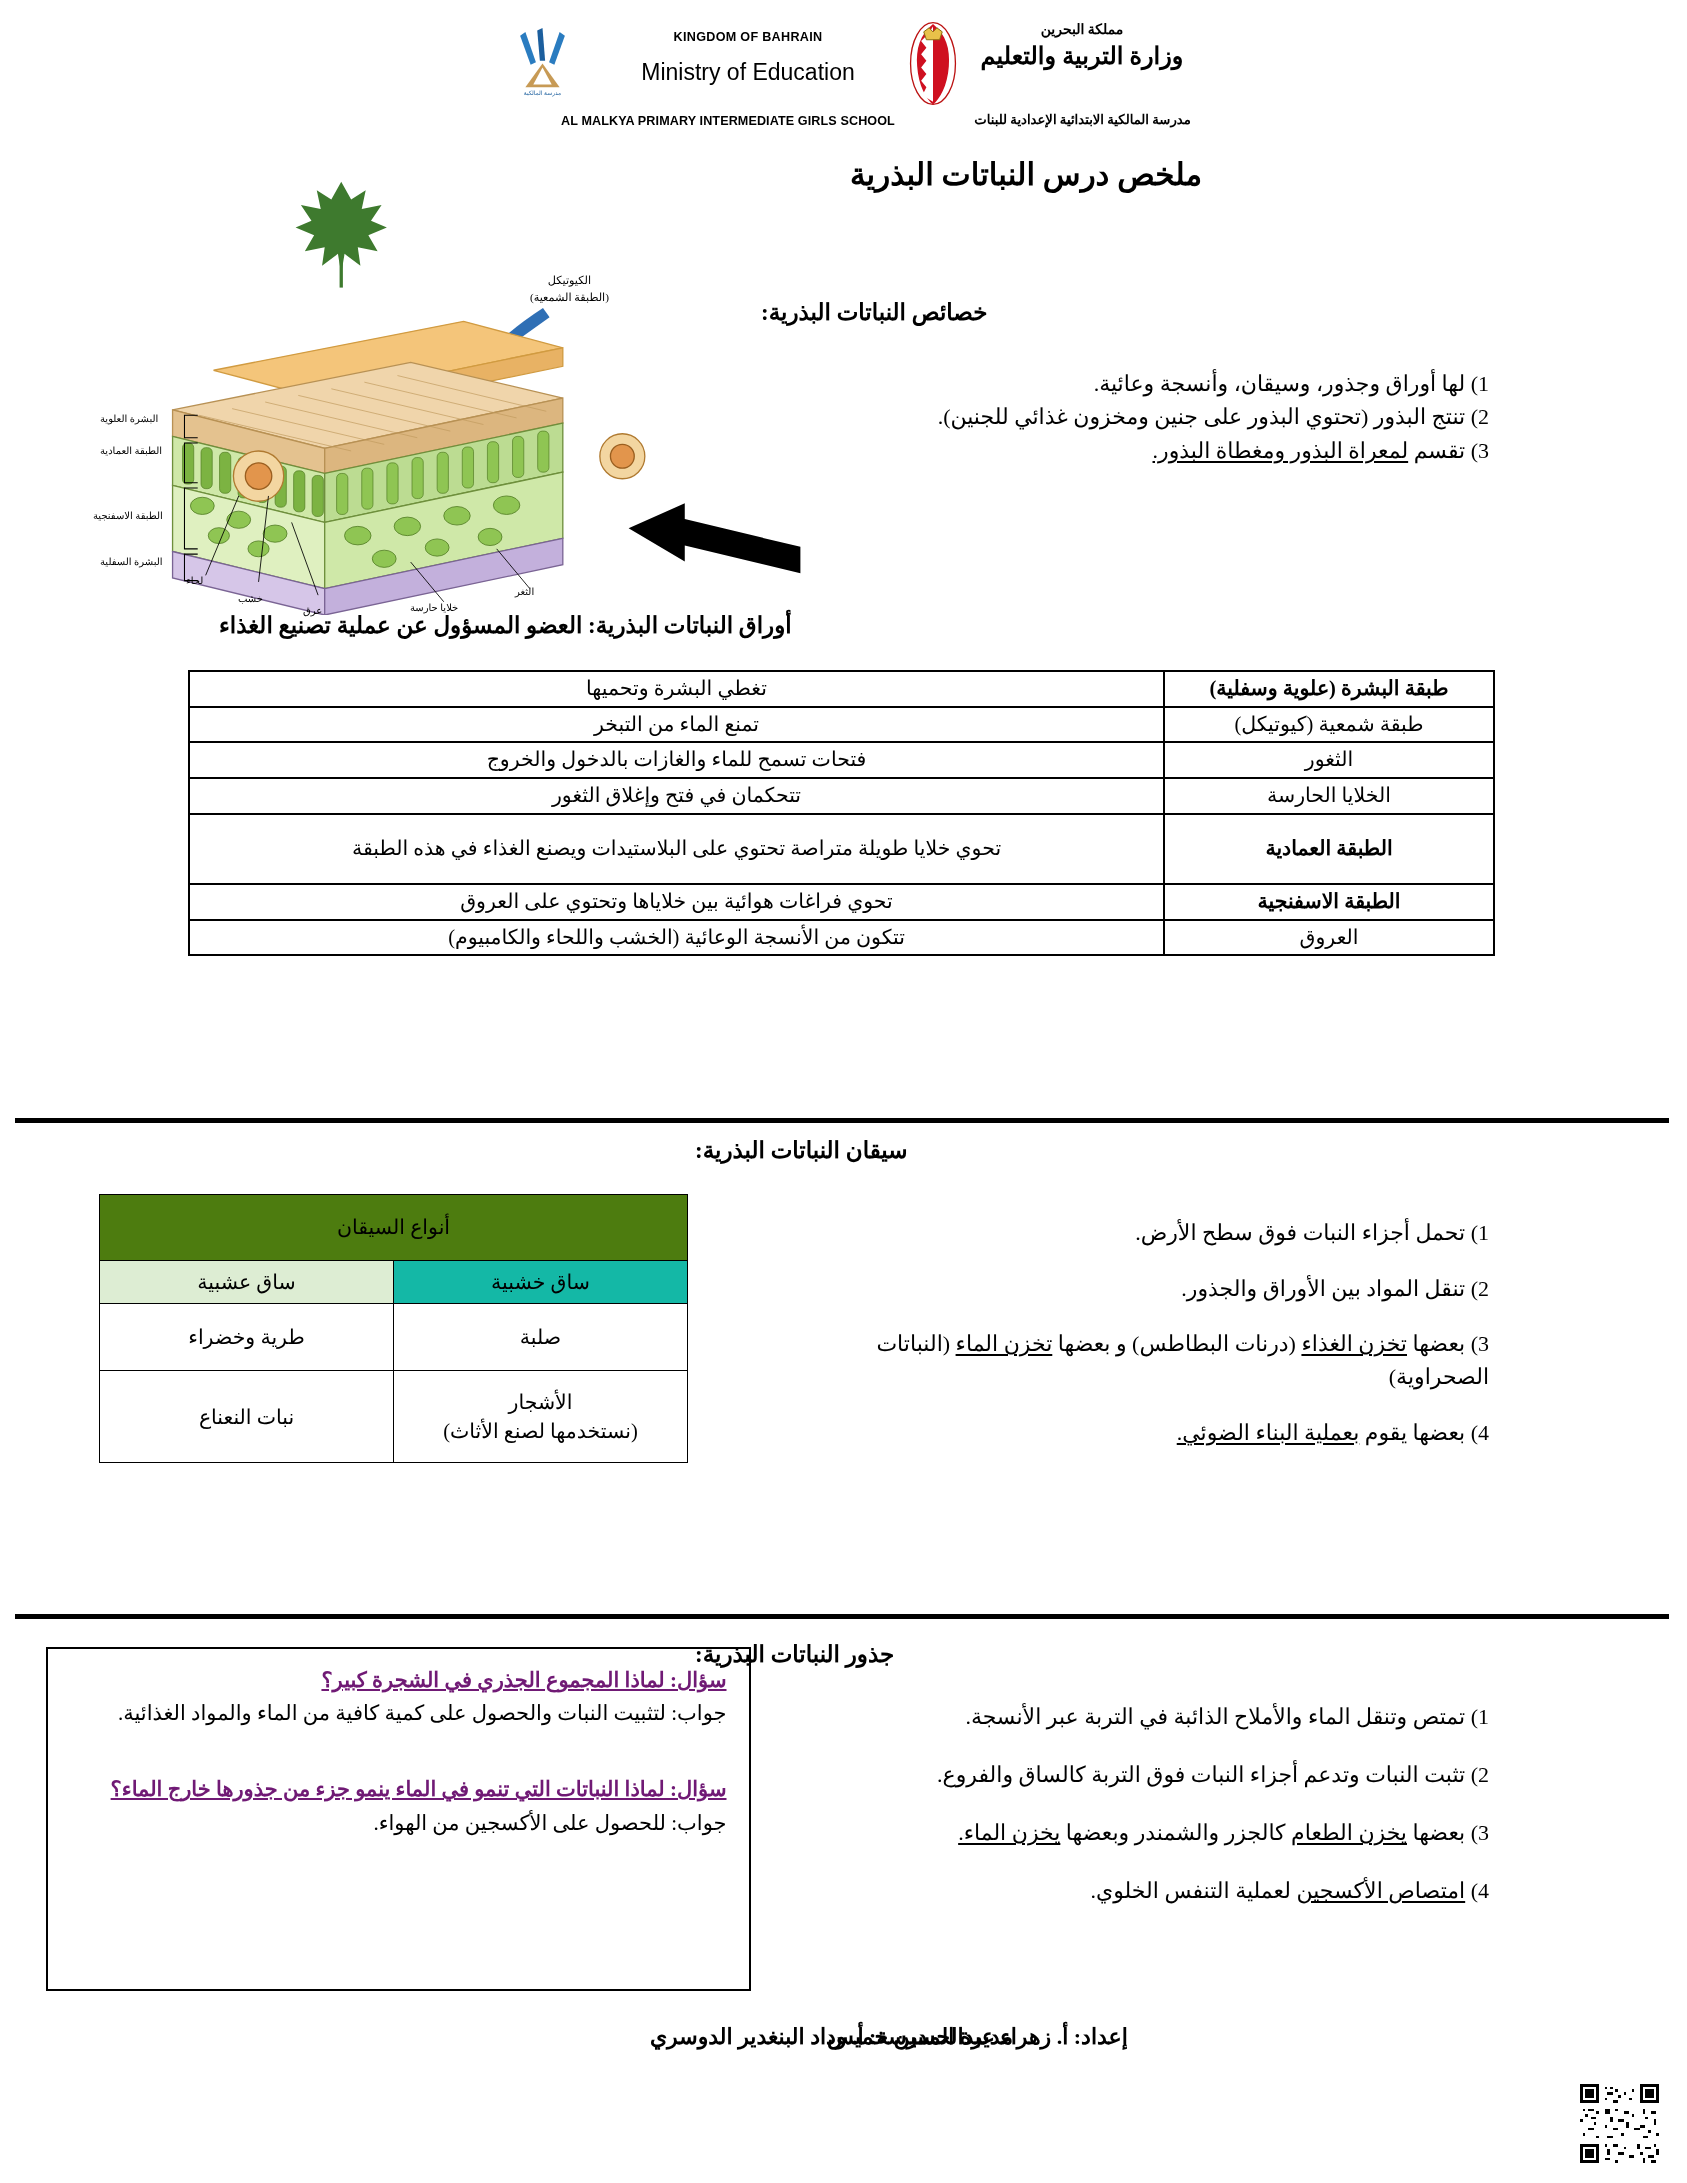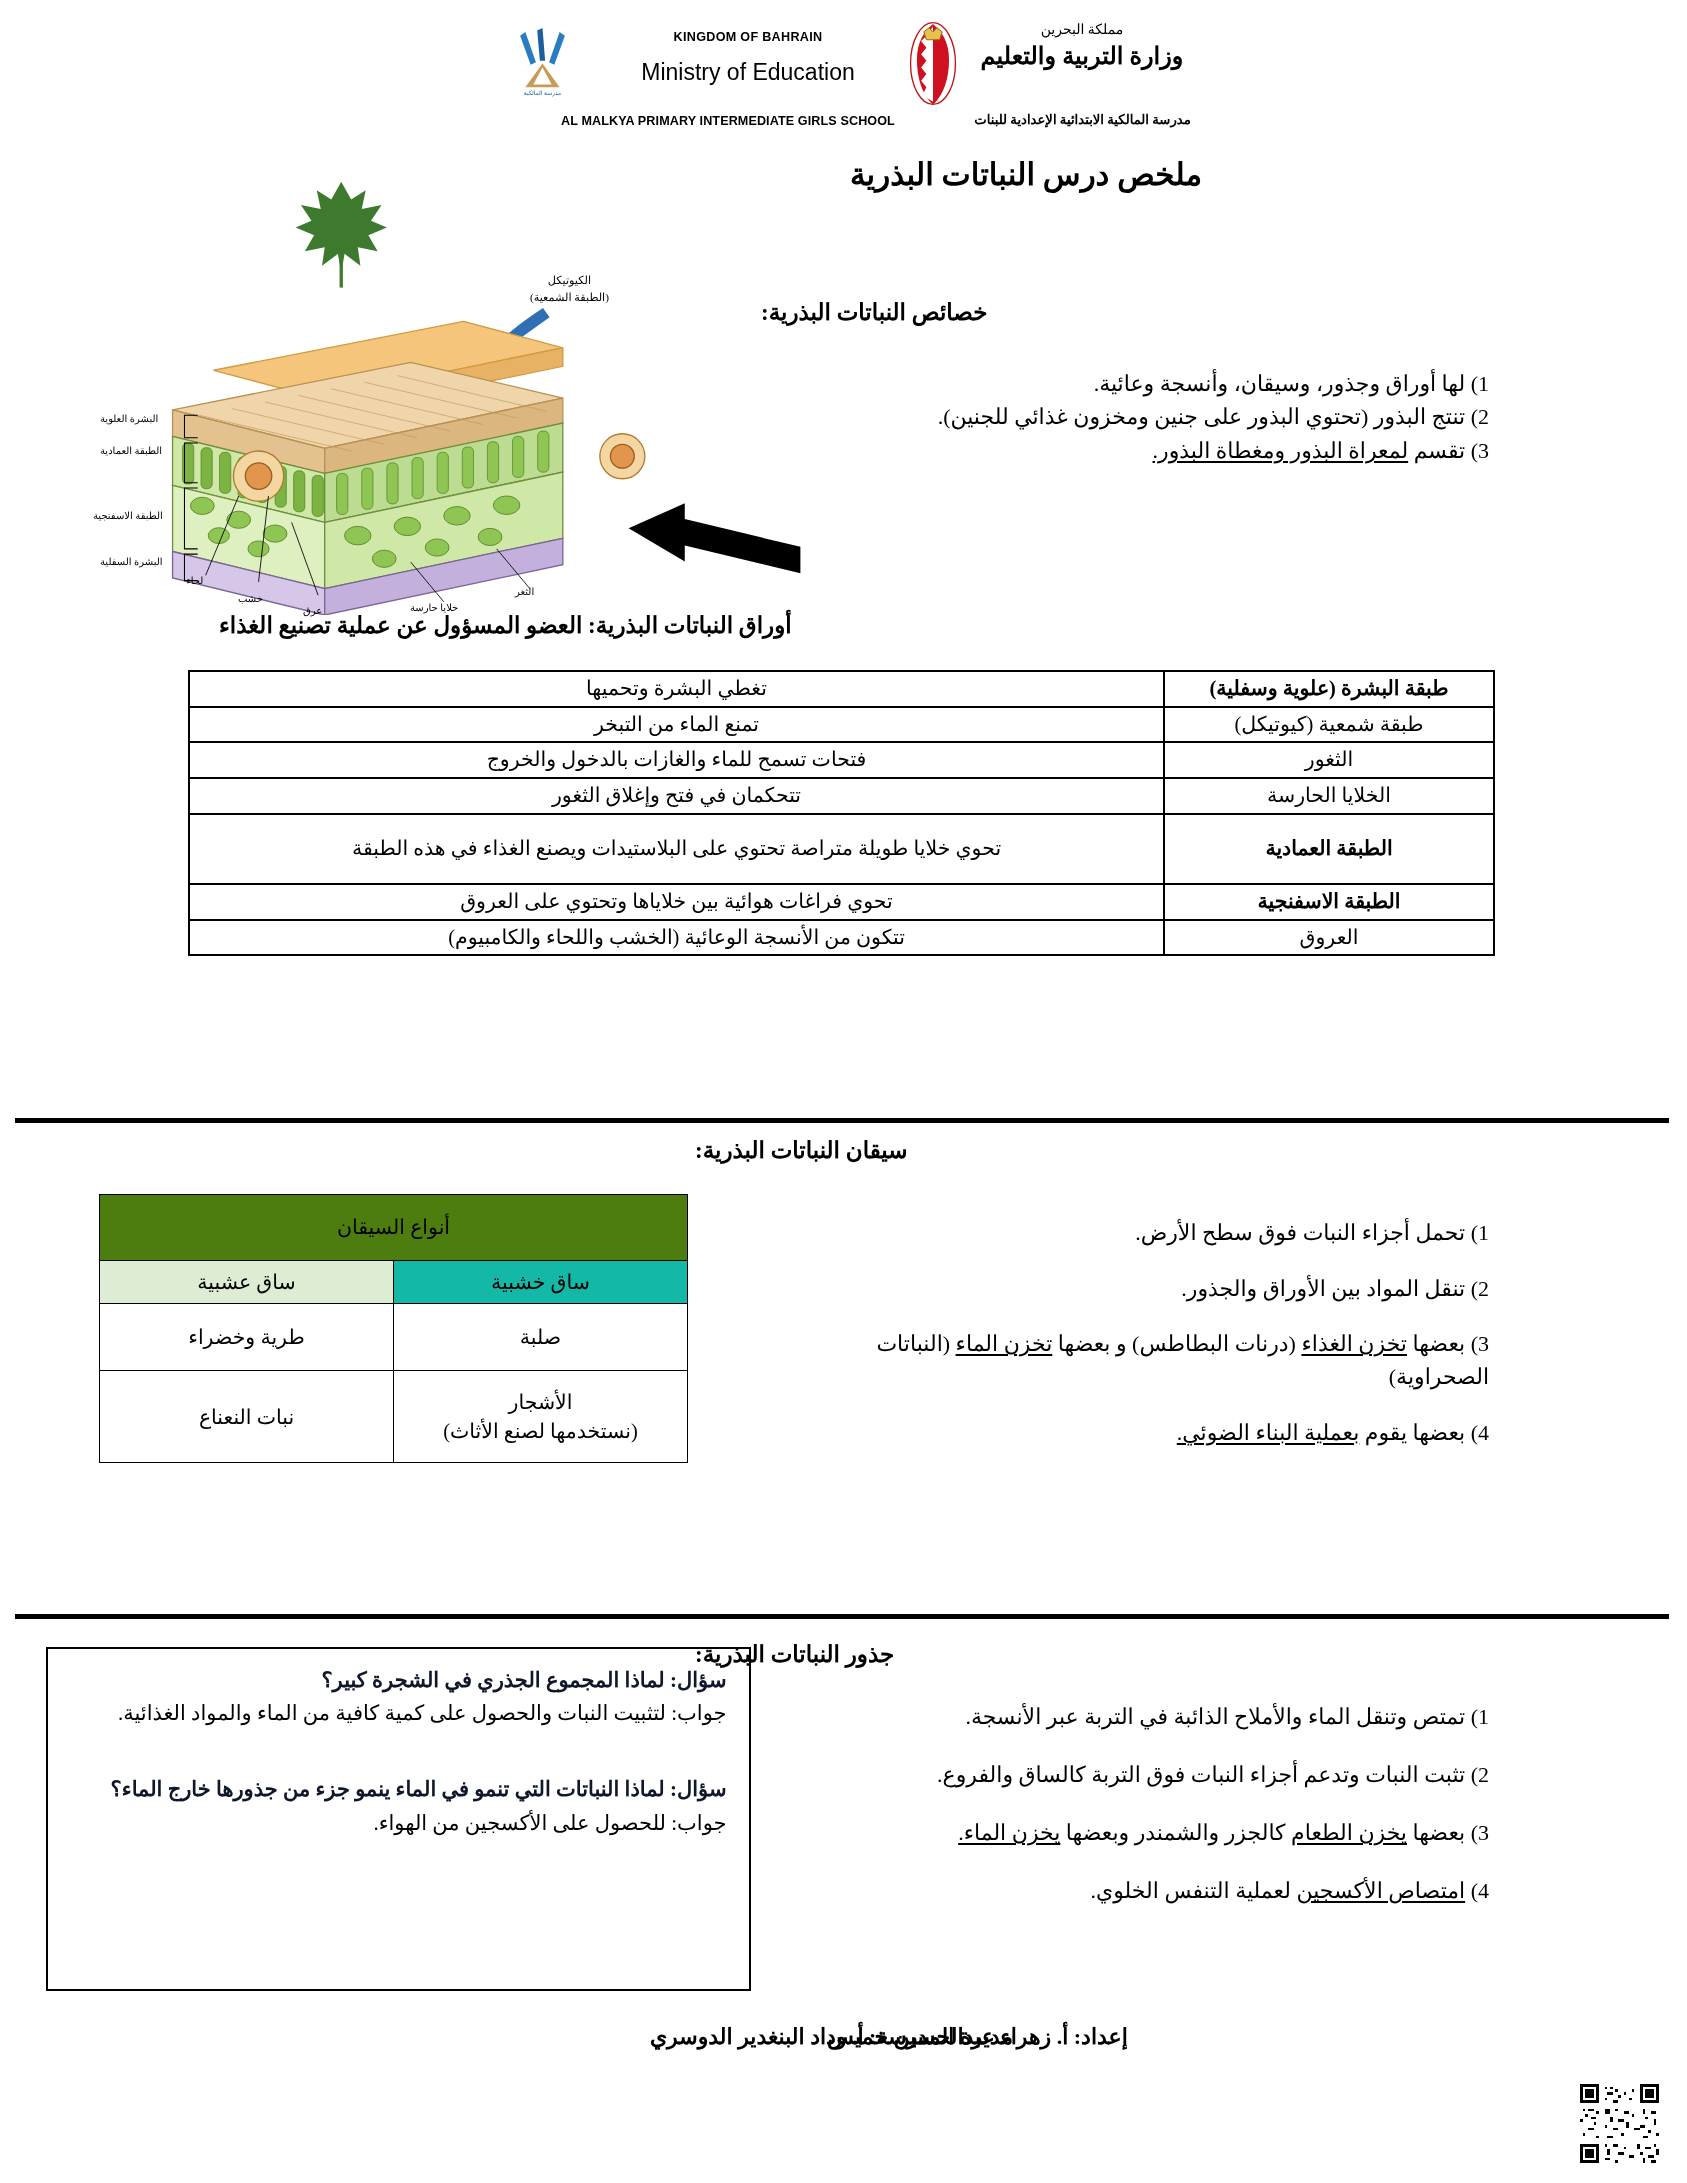--- a/index.html
+++ b/index.html
@@ -77,21 +77,21 @@
     position: absolute;
     left: 463px;
     top: 2.6px;
     width: 232px;
     text-align: center;
     direction: rtl;
   }
   .moe-ar .a1 {
     display: block;
     font-size: 14px;
-    font-weight: normal;
+    font-weight: bold;
     line-height: 1.4;
   }
   .moe-ar .a2 {
     display: block;
     font-size: 24px;
     font-weight: bold;
     line-height: 1.45;
     letter-spacing: -0.7px;
   }
   .school-en {
@@ -289,26 +289,27 @@
     top: 1647px;
     left: 46px;
     width: 705px;
     min-height: 344px;
     border: 2px solid #000;
     box-sizing: border-box;
     padding: 17px 22.5px 13.2px 22.5px;
     direction: rtl;
   }
   .qa-q {
-    color: #0f172a;
+    color: #701a75;
     font-weight: bold;
     font-size: 21px;
     line-height: 1.4;
     text-align: right;
     margin: 0 0 4px 0;
+    text-decoration: underline;
   }
   .qa-a {
     font-size: 21px;
     line-height: 1.42;
     text-align: right;
     margin: 0;
     color: #000;
   }
   .qa-gap { height: 46px; }
 

